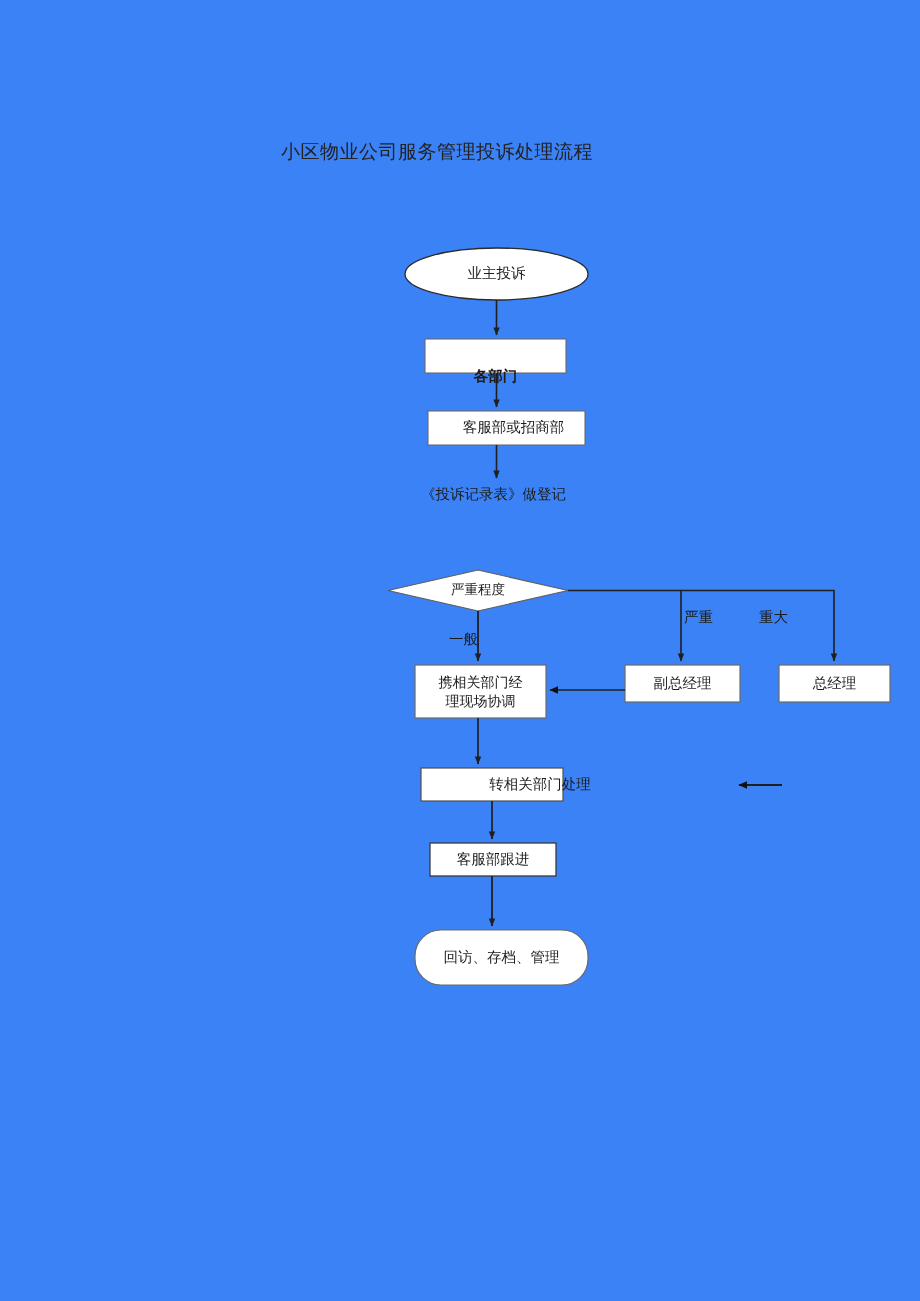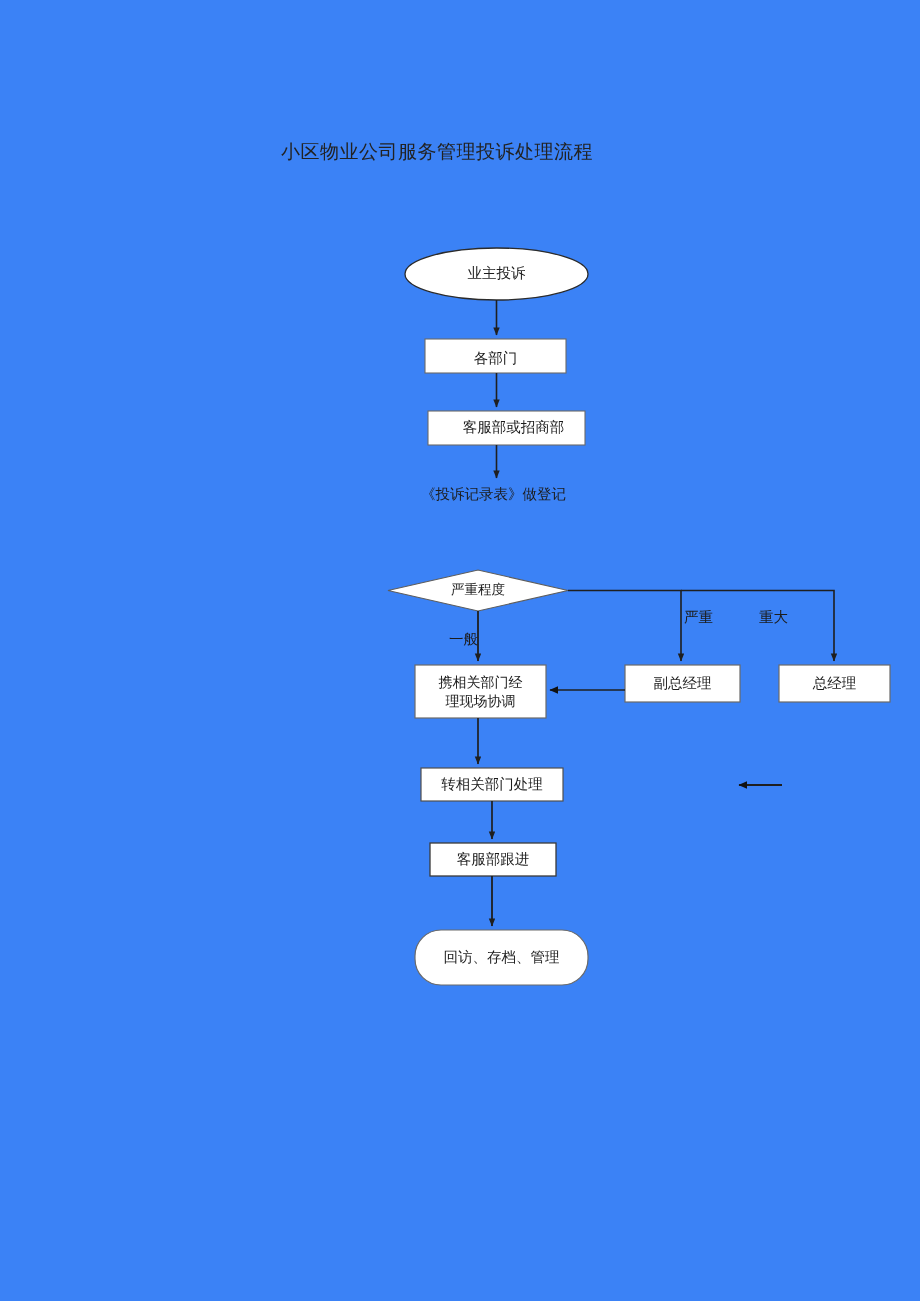--- a/index.html
+++ b/index.html
@@ -112,34 +112,34 @@
 
     <line x1="492" y1="801" x2="492" y2="839" stroke="#1f1f1f" stroke-width="1.7" marker-end="url(#arrow)"></line>
 
     <line x1="492" y1="876" x2="492" y2="926" stroke="#1f1f1f" stroke-width="1.8" marker-end="url(#arrow)"></line>
 
     <line x1="782" y1="785" x2="739" y2="785" stroke="#1f1f1f" stroke-width="1.8" marker-end="url(#arrowL)"></line>
   </svg>
 
   <div class="node-label" style="left:405px; top:248px; width:183px; height:52px;">业主投诉</div>
 
-  <div class="node-label" style="left:425px; top:339px; width:141px; height:40px;">各部门</div>
+  <div class="node-label" style="left:425px; top:357px; width:141px; height:40px;font-weight:bold;">各部门</div>
 
   <div class="node-label" style="left:428px; top:411px; width:171px; height:34px;">客服部或招商部</div>
 
   <div class="node-label" style="left:388px; top:570px; width:180px; height:41px; font-size:13.5px;">严重程度</div>
 
   <div class="node-label" style="left:415px; top:665px; width:131px; height:53px; font-size:14px;">携相关部门经
 理现场协调</div>
 
   <div class="node-label" style="left:625px; top:665px; width:115px; height:37px;">副总经理</div>
 
   <div class="node-label" style="left:779px; top:665px; width:111px; height:37px;">总经理</div>
 
-  <div class="node-label" style="left:421px; top:768px; width:142px; height:33px;">转相关部门处理</div>
+  <div class="node-label" style="left:421px; top:768px; width:142px; height:33px;padding-left:48px;">转相关部门处理</div>
 
   <div class="node-label" style="left:430px; top:843px; width:126px; height:33px;">客服部跟进</div>
 
   <div class="node-label" style="left:415px; top:930px; width:173px; height:55px;">回访、存档、管理</div>
 
   <div class="free-text" style="left:421px; top:485px;">《投诉记录表》做登记</div>
 
   <div class="edge-label" style="left:449px; top:630px;">一般</div>
 
   <div class="edge-label" style="left:684px; top:608px;">严重</div>

